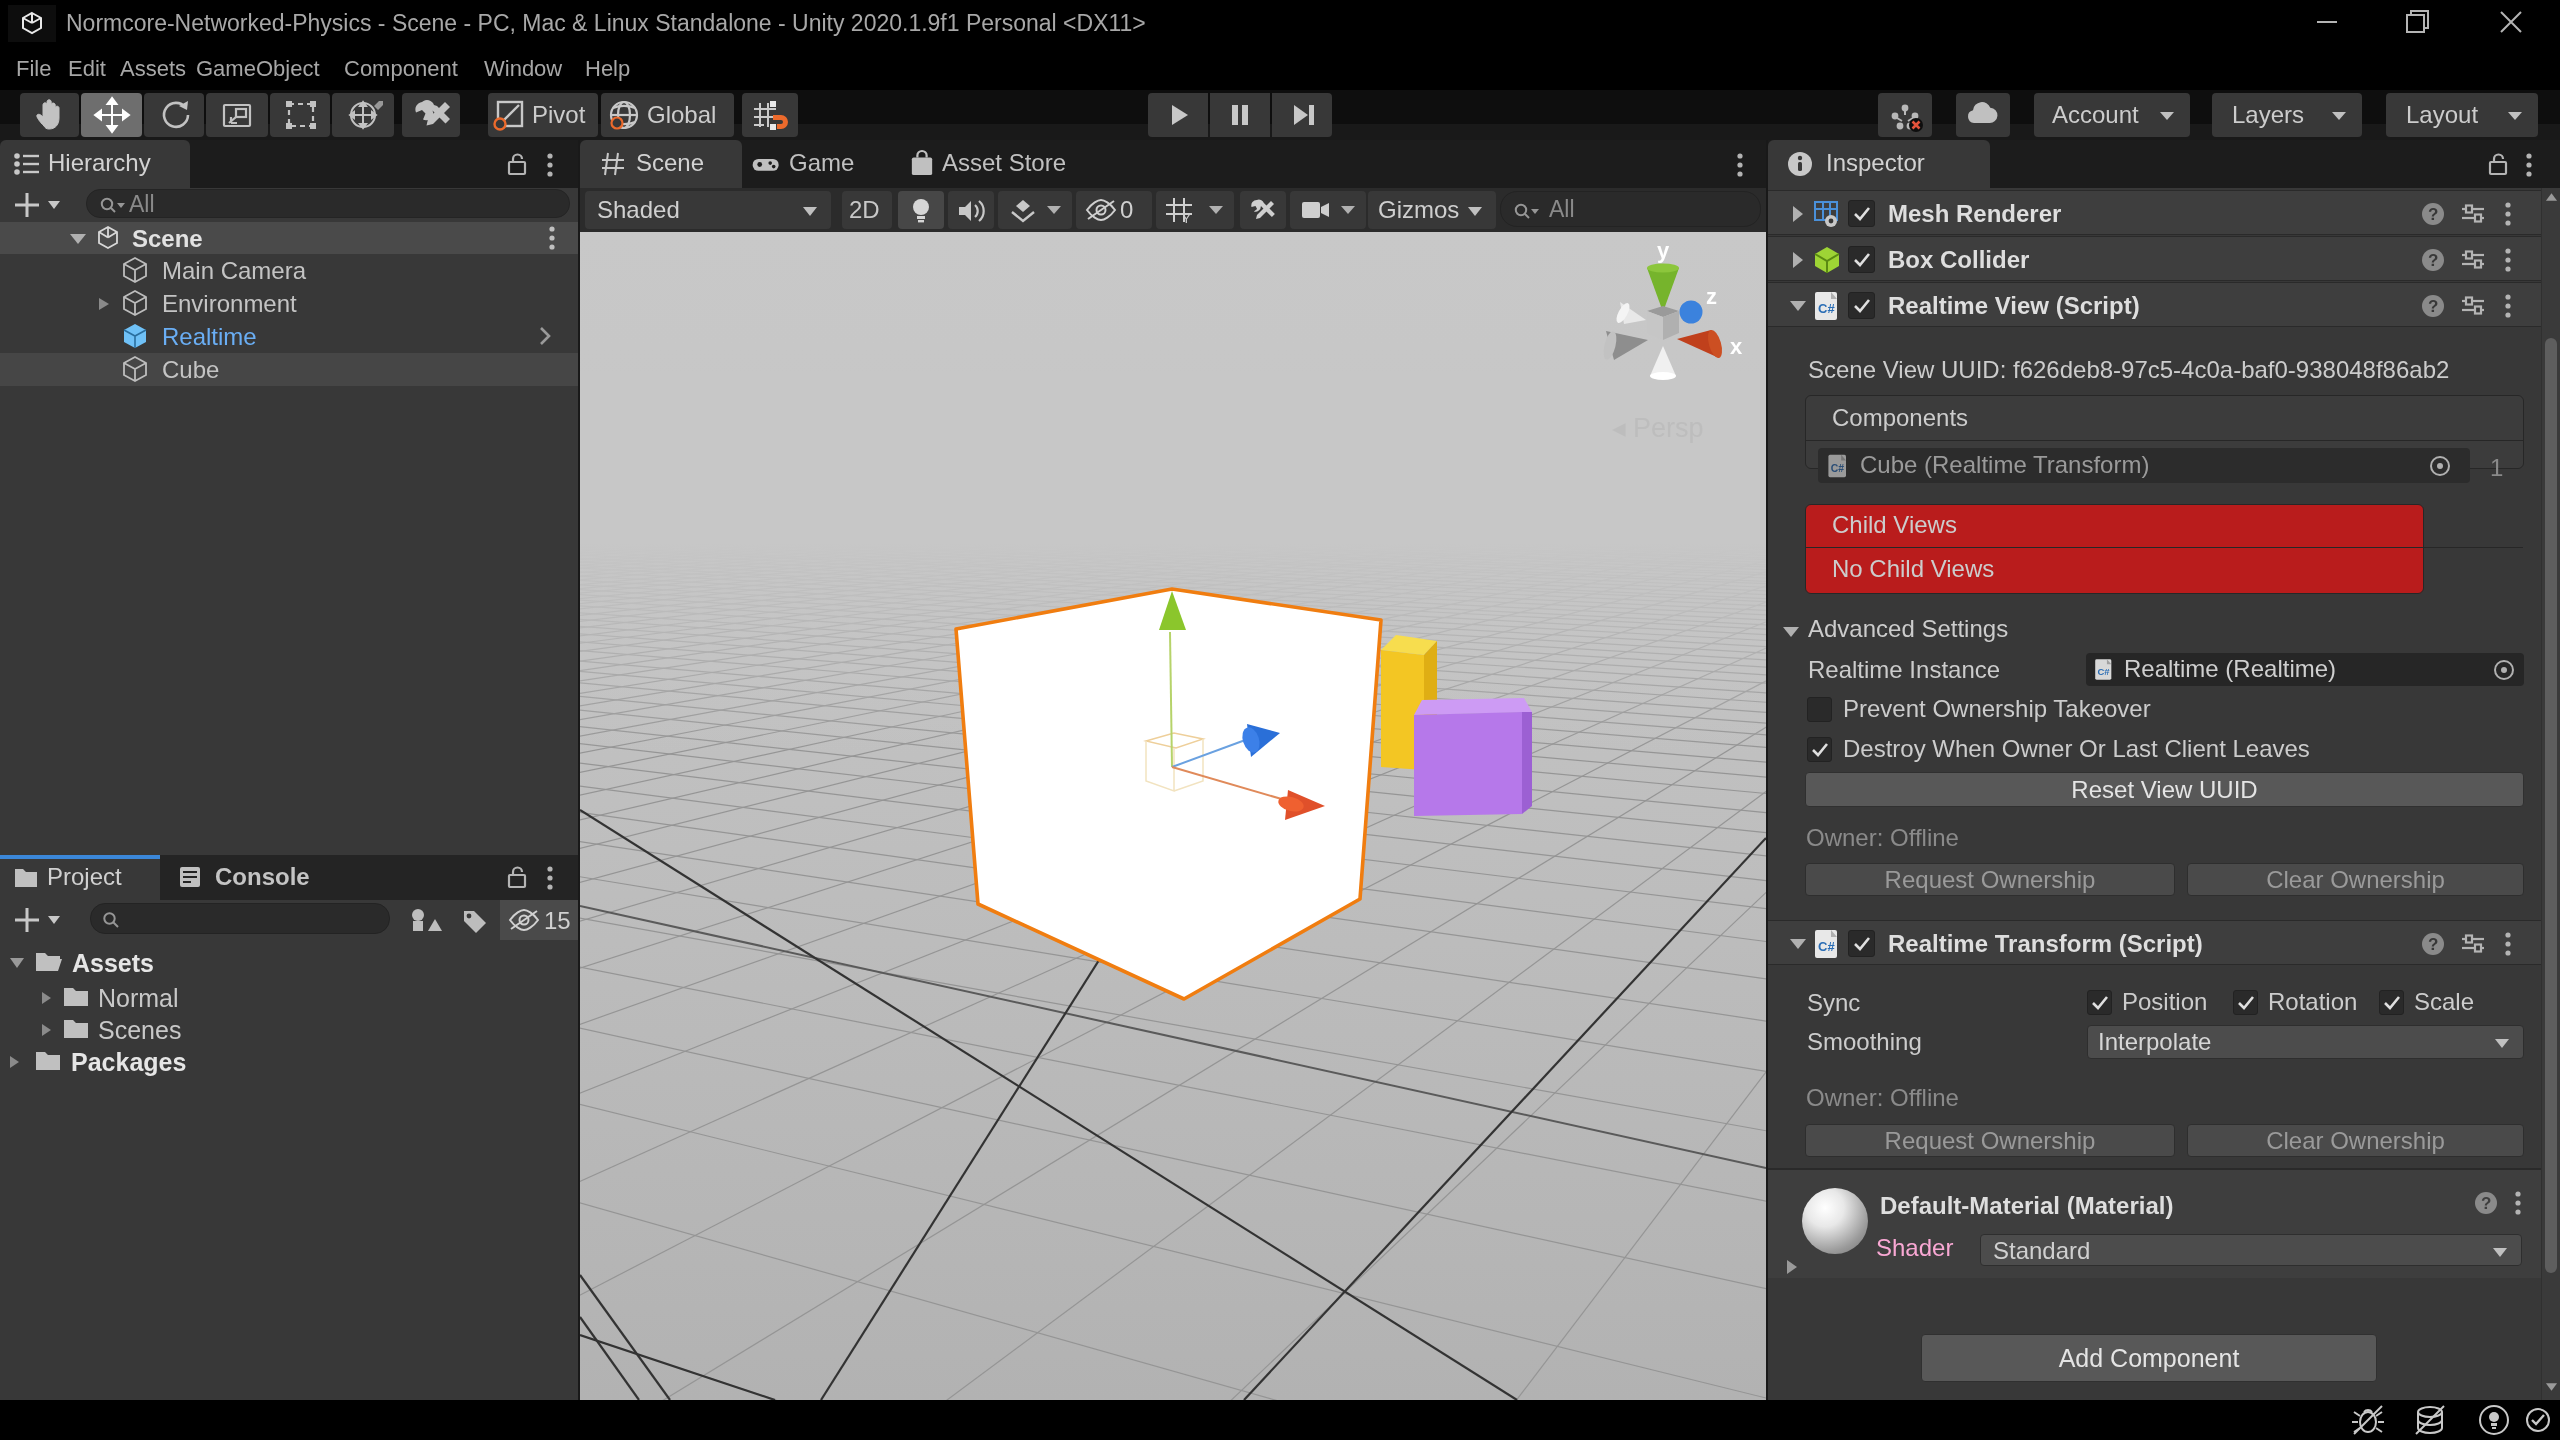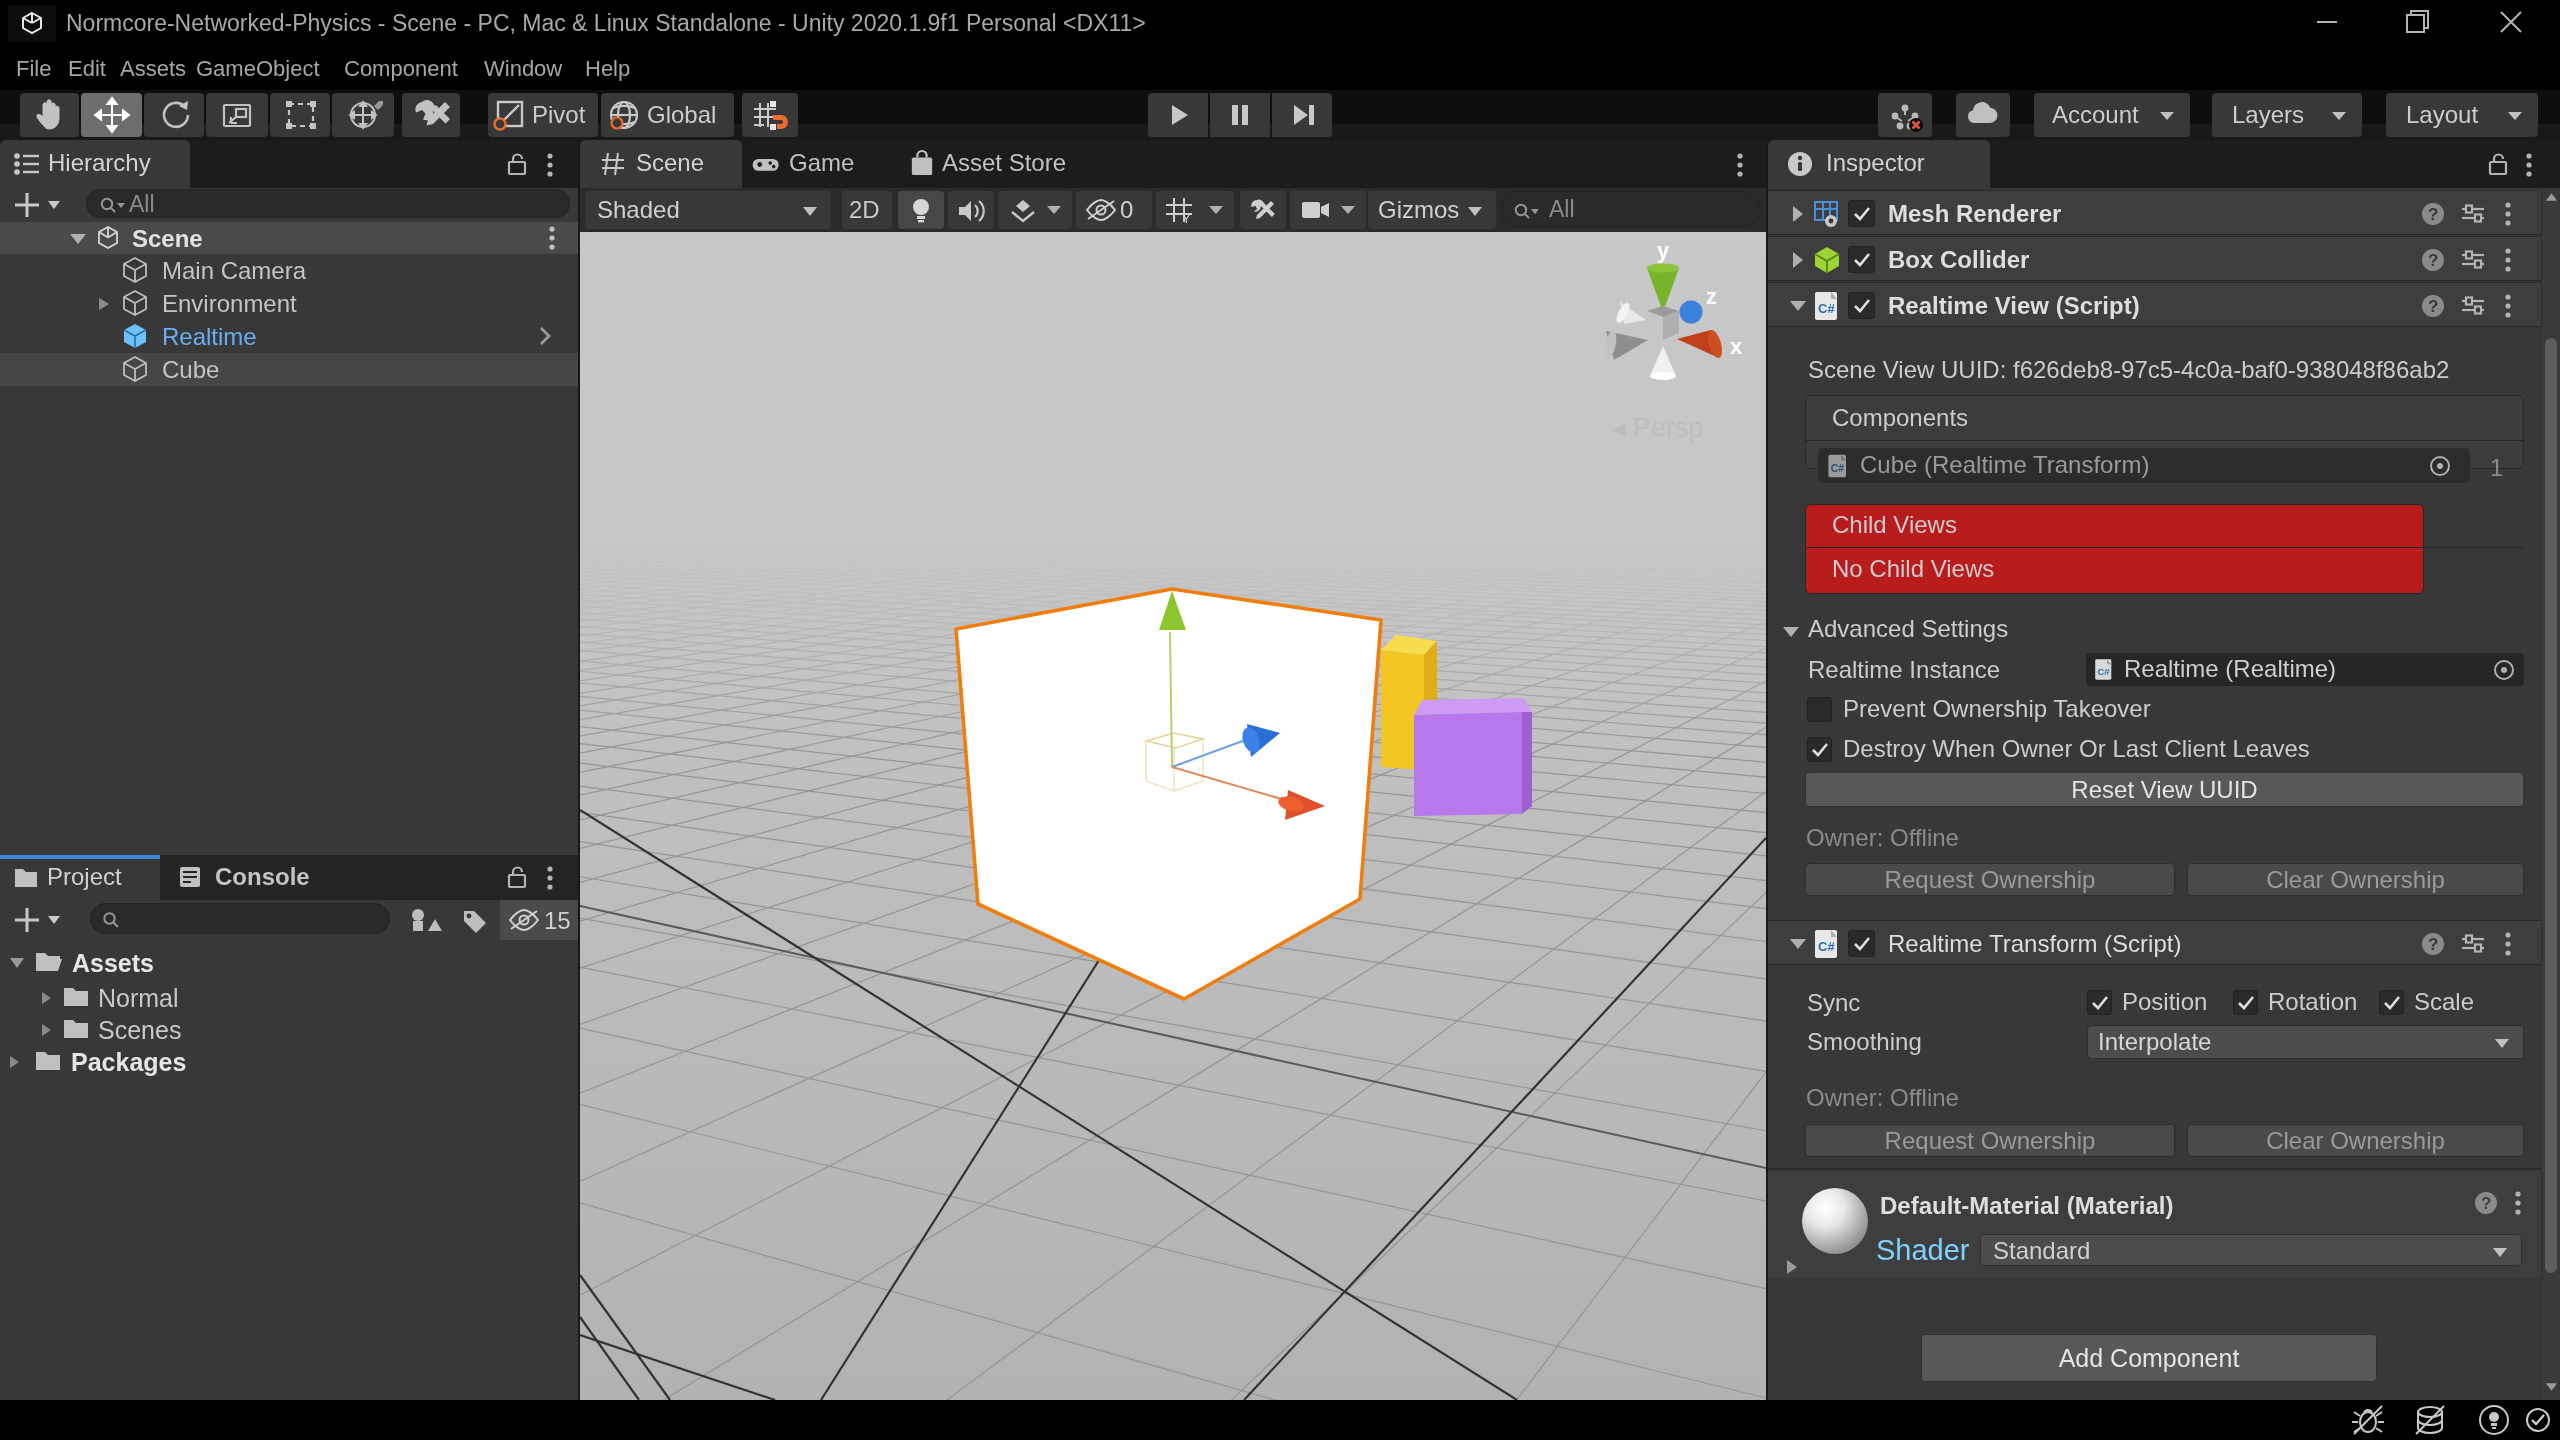--- a/index.html
+++ b/index.html
@@ -976,21 +976,21 @@
     <div class="abs" style="left:44px;top:8px;width:30px;height:30px;"><svg width="30" height="30" viewBox="0 0 30 30">
         <rect x="3" y="1" width="22" height="28" rx="2" fill="#e8e8e8"></rect>
         <path d="M19 1 v7 h6" fill="#b0b0b0"></path>
         <text x="6" y="22" font-size="13" font-weight="bold" fill="#2a6db5" font-family="Liberation Sans">C#</text>
       </svg></div>
     <div class="abs" style="left:80px;top:9px;width:27px;height:27px;background:#2a2a2a;border:1px solid #222;border-radius:3px;">
       <svg class="abs" style="left:4px;top:5px;" width="18" height="15" viewBox="0 0 18 15">
         <path d="M2 8 l5 5 9-11" stroke="#dfdfdf" stroke-width="2.6" fill="none"></path>
       </svg>
     </div>
-    <div class="abs" style="left:120px;top:9px;color:#dedede;font-size:24px;font-weight:400;letter-spacing:0;white-space:nowrap;">Realtime Transform (Script)</div>
+    <div class="abs" style="left:120px;top:9px;color:#dedede;font-size:24px;font-weight:700;letter-spacing:0;white-space:nowrap;">Realtime Transform (Script)</div>
     <svg class="abs" style="left:652px;top:10px;" width="26" height="26" viewBox="0 0 26 26">
       <circle cx="13" cy="13" r="11" fill="#8a8a8a"></circle>
       <text x="8" y="19" font-size="17" font-weight="bold" fill="#383838" font-family="Liberation Sans">?</text>
     </svg>
     <svg class="abs" style="left:692px;top:12px;" width="26" height="22" viewBox="0 0 26 22">
       <g stroke="#b4b4b4" stroke-width="2.2">
         <line x1="2" y1="6" x2="24" y2="6"></line>
         <line x1="2" y1="15" x2="24" y2="15"></line>
         <rect x="6" y="2.5" width="6" height="7" fill="#383838"></rect>
         <rect x="15" y="11.5" width="6" height="7" fill="#383838"></rect>
@@ -1045,21 +1045,21 @@
       <circle cx="13" cy="13" r="11" fill="#8a8a8a"></circle>
       <text x="8" y="19" font-size="17" font-weight="bold" fill="#3e3e3e" font-family="Liberation Sans">?</text>
     </svg>
     <svg class="abs" style="left:746px;top:20px;" width="8" height="26" viewBox="0 0 8 26">
       <g fill="#b4b4b4">
         <circle cx="4" cy="4" r="2.6"></circle>
         <circle cx="4" cy="13" r="2.6"></circle>
         <circle cx="4" cy="22" r="2.6"></circle>
       </g>
     </svg>
-    <div class="abs" style="left:108px;top:64px;color:#7dd3fc;font-size:29px;font-weight:400;letter-spacing:0;white-space:nowrap;">Shader</div>
+    <div class="abs" style="left:108px;top:64px;color:#f9a8d4;font-size:24px;font-weight:400;letter-spacing:0;white-space:nowrap;">Shader</div>
     <div class="abs" style="left:212px;top:64px;width:542px;height:32px;background:#4c4c4c;border:1px solid #2e2e2e;border-radius:4px;">
       <div class="abs" style="left:12px;top:2px;color:#cfcfcf;font-size:24px;font-weight:400;letter-spacing:0;white-space:nowrap;">Standard</div>
       <svg class="abs" style="right:12px;top:12px;" width="18" height="11" viewBox="0 0 18 11">
         <path d="M2 1 l7 9 7-9Z" fill="#c0c0c0"></path>
       </svg>
     </div>
     <svg class="abs" style="left:17px;top:88px;" width="14" height="18" viewBox="0 0 14 18">
       <path d="M2 2 v14 l10-7Z" fill="#9a9a9a"></path>
     </svg>
   </div>

